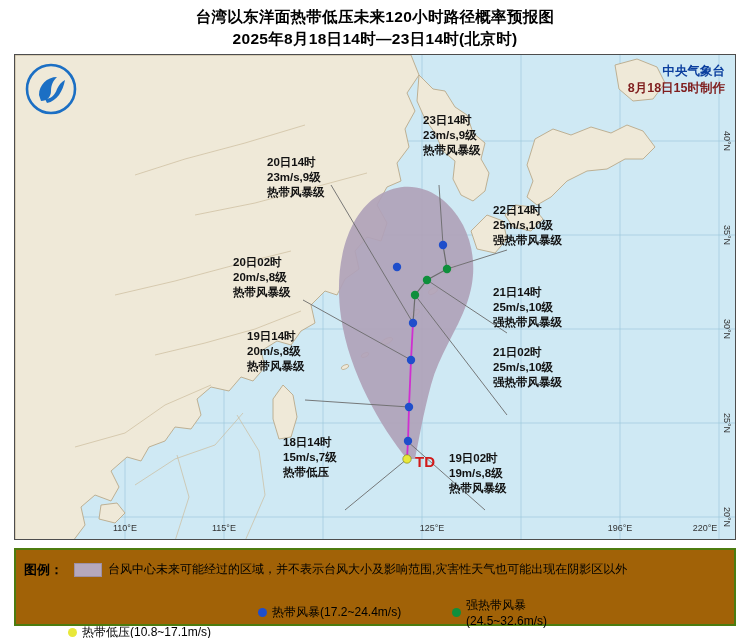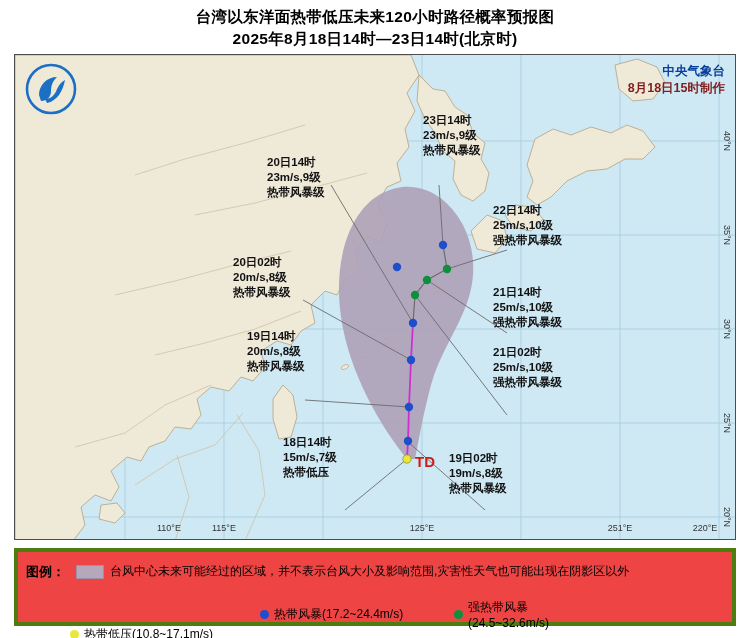--- a/index.html
+++ b/index.html
@@ -112,23 +112,23 @@
     white-space: nowrap;
   }
   .callout div { white-space: nowrap; }
   
   .legend {
     position: absolute;
     left: 14px;
     top: 548px;
     width: 722px;
     height: 78px;
-    border: 4px solid #4d7c0f;
+    border: 2px solid #4d7c0f;
     box-sizing: border-box;
-    background: #ef4444;
+    background: #a16207;
   }
   .legend-title {
     position: absolute;
     left: 8px;
     top: 11px;
     font-size: 13px;
     font-weight: bold;
   }
   .legend-note-row {
     position: absolute;
@@ -364,26 +364,26 @@
         <div>15m/s,7级</div>
         <div>热带低压</div>
       </div>
 
       <div class="callout" style="left:434px; top:396px;">
         <div>19日02时</div>
         <div>19m/s,8级</div>
         <div>热带风暴级</div>
       </div>
 
-      <div class="tick-label lon-label" style="left:110px; top:468px;margin-left:44px;">110°E</div>
+      <div class="tick-label lon-label" style="left:110px; top:468px;">110°E</div>
       <div class="tick-label lon-label" style="left:209px; top:468px;">115°E</div>
       <div class="tick-label lon-label" style="left:308px; top:468px;margin-top:36px;">120°E</div>
-      <div class="tick-label lon-label" style="left:407px; top:468px;">125°E</div>
+      <div class="tick-label lon-label" style="left:417px; top:468px;">125°E</div>
       <div class="tick-label lon-label" style="left:506px; top:485px;">130°E</div>
-      <div class="tick-label lon-label" style="left:605px; top:468px;">251°E</div>
+      <div class="tick-label lon-label" style="left:605px; top:468px;">196°E</div>
       <div class="tick-label lon-label" style="left:690px; top:468px;">220°E</div>
 
       <div class="tick-label lat-label-right" style="right:3px; top:462px; writing-mode:vertical-rl;">20°N</div>
       <div class="tick-label lat-label-right" style="right:3px; top:368px; writing-mode:vertical-rl;">25°N</div>
       <div class="tick-label lat-label-right" style="right:3px; top:274px; writing-mode:vertical-rl;">30°N</div>
       <div class="tick-label lat-label-right" style="right:3px; top:180px; writing-mode:vertical-rl;">35°N</div>
       <div class="tick-label lat-label-right" style="right:3px; top:86px; writing-mode:vertical-rl;">40°N</div>
     </div>
   </div>
 

